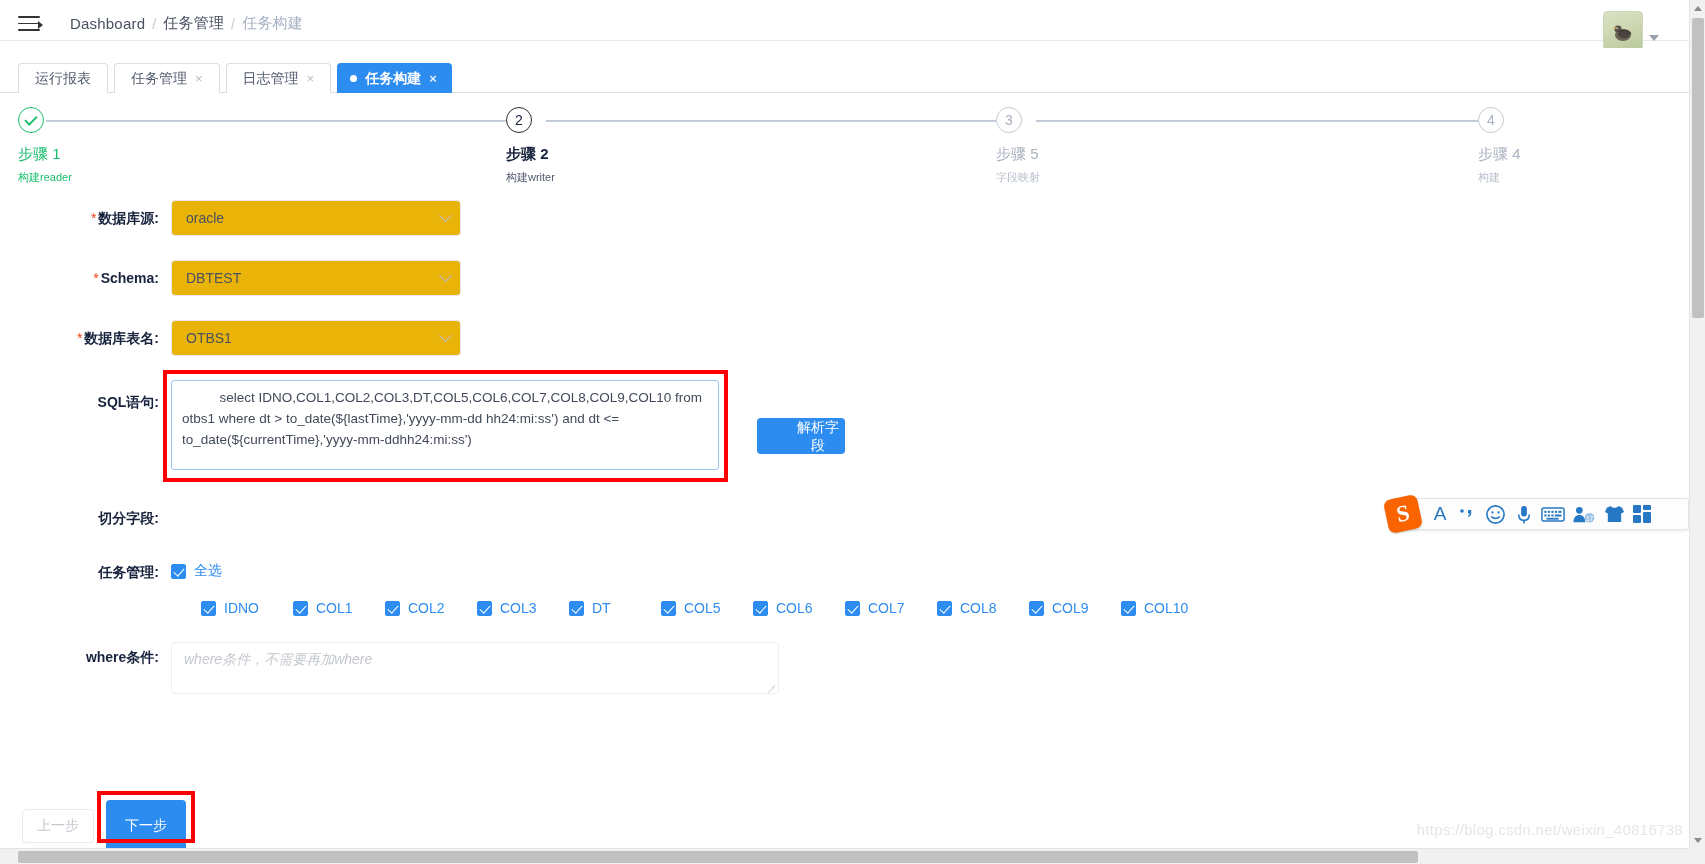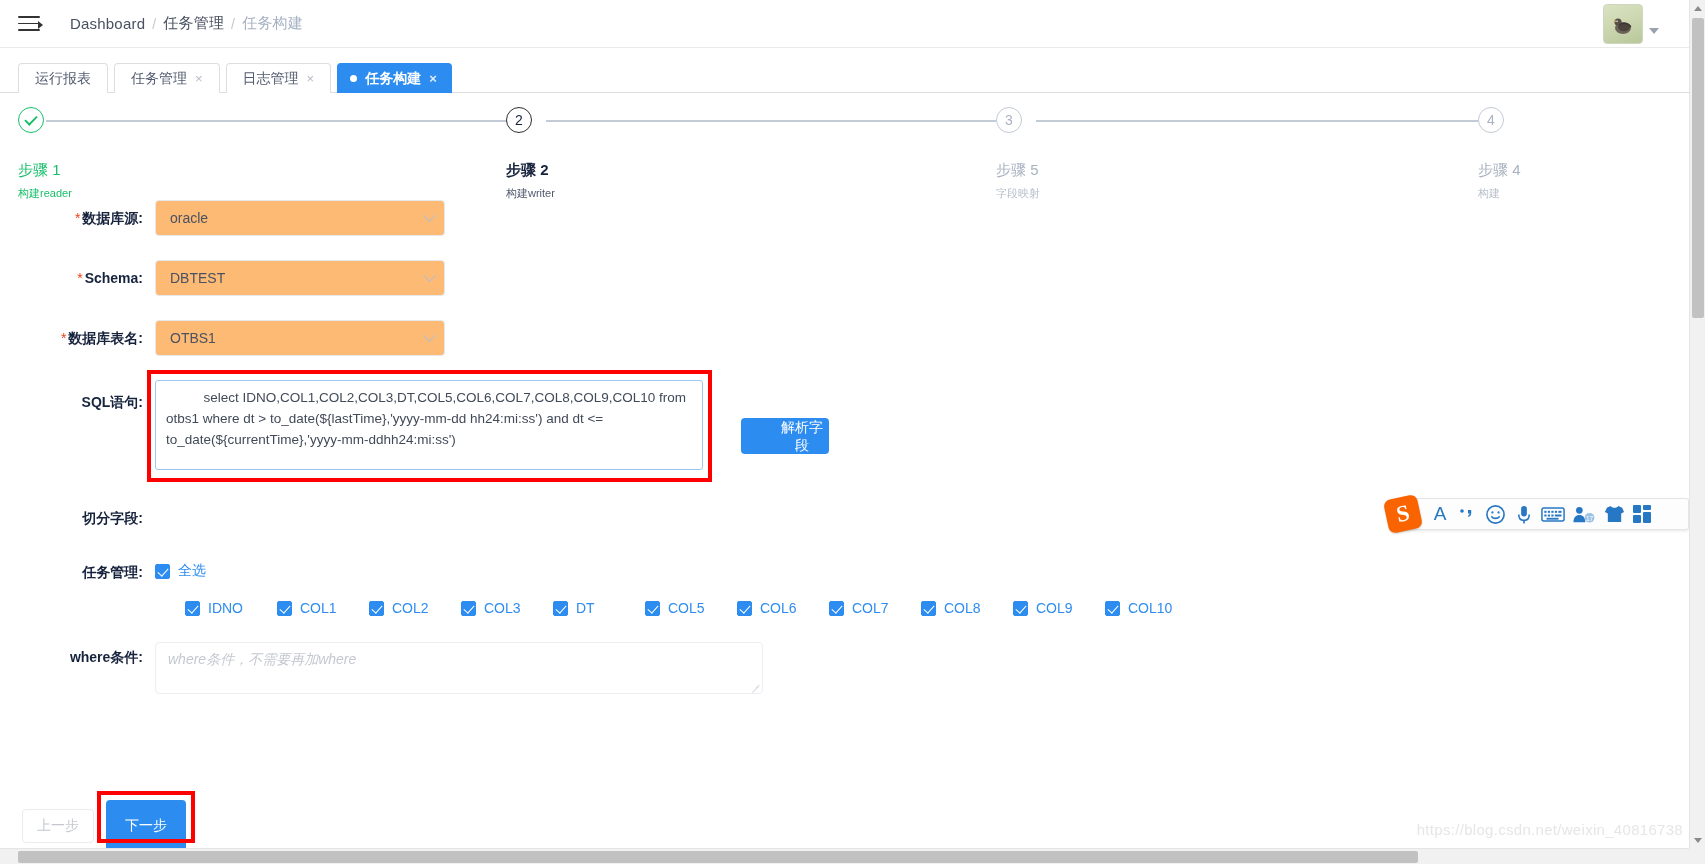--- a/index.html
+++ b/index.html
@@ -13,22 +13,22 @@
   }
   #app {
     position: relative;
     width: 1705px; height: 864px;
     background: #fff;
     overflow: hidden;
   }
 
   
   .header {
-    position: absolute; left: 0; top: 0;
-    width: 1689px; height: 48px;
+    position: absolute; left: 0; top: 7px;
+    width: 1689px; height: 34px;
     background: #fff;
     border-bottom: 1px solid #e8eaec;
     display: flex; align-items: center;
   }
   .hamburger {
     margin-left: 18px; width: 24px; height: 20px;
     display: flex; flex-direction: column; justify-content: center;
     cursor: pointer; position: relative;
   }
   .hamburger i {
@@ -132,53 +132,53 @@
     width: 26px; height: 26px; border-radius: 50%;
     border: 1.6px solid #c3cbd6;
     color: #a9b2c0;
     display: flex; align-items: center; justify-content: center;
     font-size: 14px; background: #fff;
     position: relative; z-index: 2;
   }
   .step.done .circle { border-color: #19be6b; color: #19be6b; }
   .step.current .circle { border-color: #2b2f33; color: #17233d; font-weight: 500; }
   .step .s-title {
-    margin-top: 28px; font-size: 15px; color: #a9b2c0; white-space: nowrap;
+    margin-top: 12px; font-size: 15px; color: #a9b2c0; white-space: nowrap;
   }
   .step.done .s-title { color: #19be6b; }
   .step.current .s-title { color: #17233d; font-weight: bold; }
   .step .s-sub {
     margin-top: 6px; font-size: 11px; color: #b7bfcb; white-space: nowrap;
   }
   .step.done .s-sub { color: #19be6b; }
   .step.current .s-sub { color: #515a6e; }
   .step .check {
     width: 12px; height: 7px;
     border-left: 2px solid #19be6b;
     border-bottom: 2px solid #19be6b;
     transform: rotate(-45deg) translate(1px,-1px);
   }
   .step-line {
     position: absolute; top: 27px; height: 1.5px; background: #c3cbd6; z-index: 1;
   }
 
   
-  .form { position: absolute; left: 0; top: 200px; width: 1404px; }
+  .form { position: absolute; left: 16px; top: 200px; width: 1404px; }
   .row { display: flex; align-items: flex-start; margin-bottom: 24px; }
   .lbl {
     width: 155px; text-align: right; padding-right: 12px;
     font-size: 14px; color: #17233d; font-weight: bold;
     line-height: 36px; white-space: nowrap;
   }
   .lbl .req { color: #ed4014; font-weight: normal; margin-right: 2px; }
 
   .select {
     width: 290px; height: 36px;
     border: 1px solid #e6e8ec; border-radius: 4px;
-    background: #fdba74;
+    background: #eab308;
     display: flex; align-items: center;
     padding: 0 10px 0 14px;
     font-size: 14px; color: #4a5160;
     cursor: pointer; position: relative;
   }
   .select .val { flex: 1; }
   .chev {
     width: 9px; height: 9px;
     border-right: 1.4px solid #b8bec9;
     border-bottom: 1.4px solid #b8bec9;

